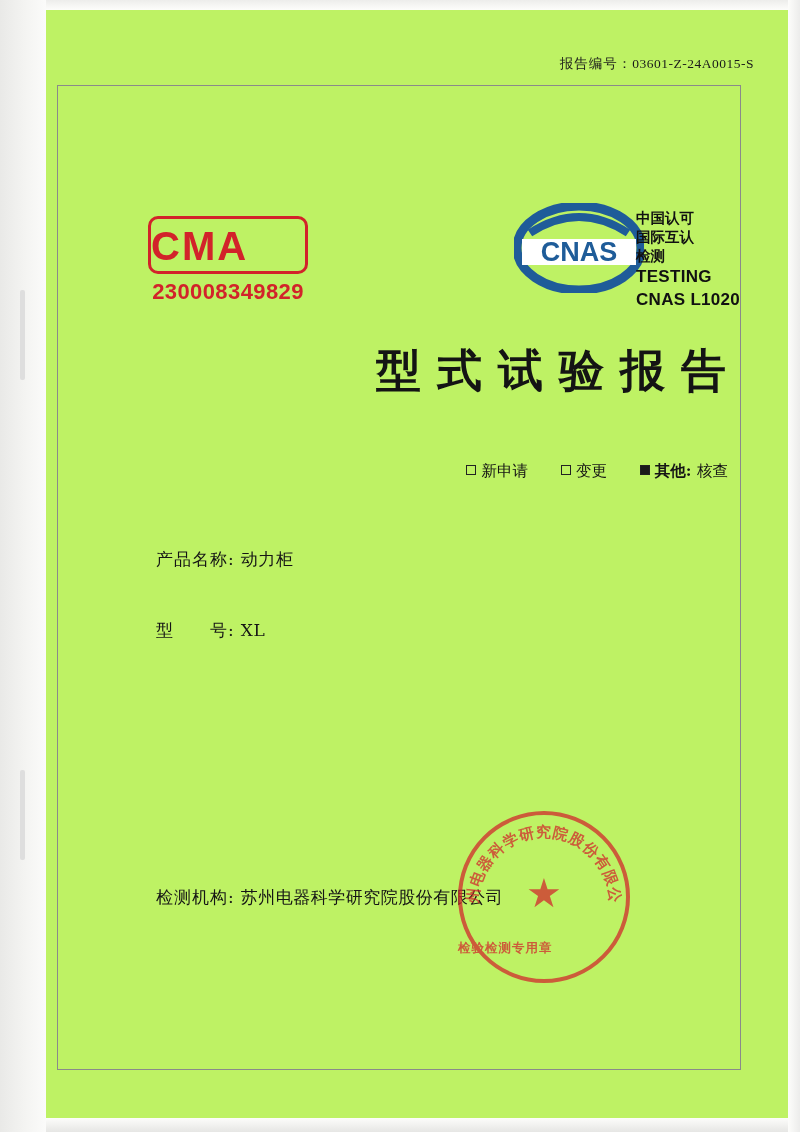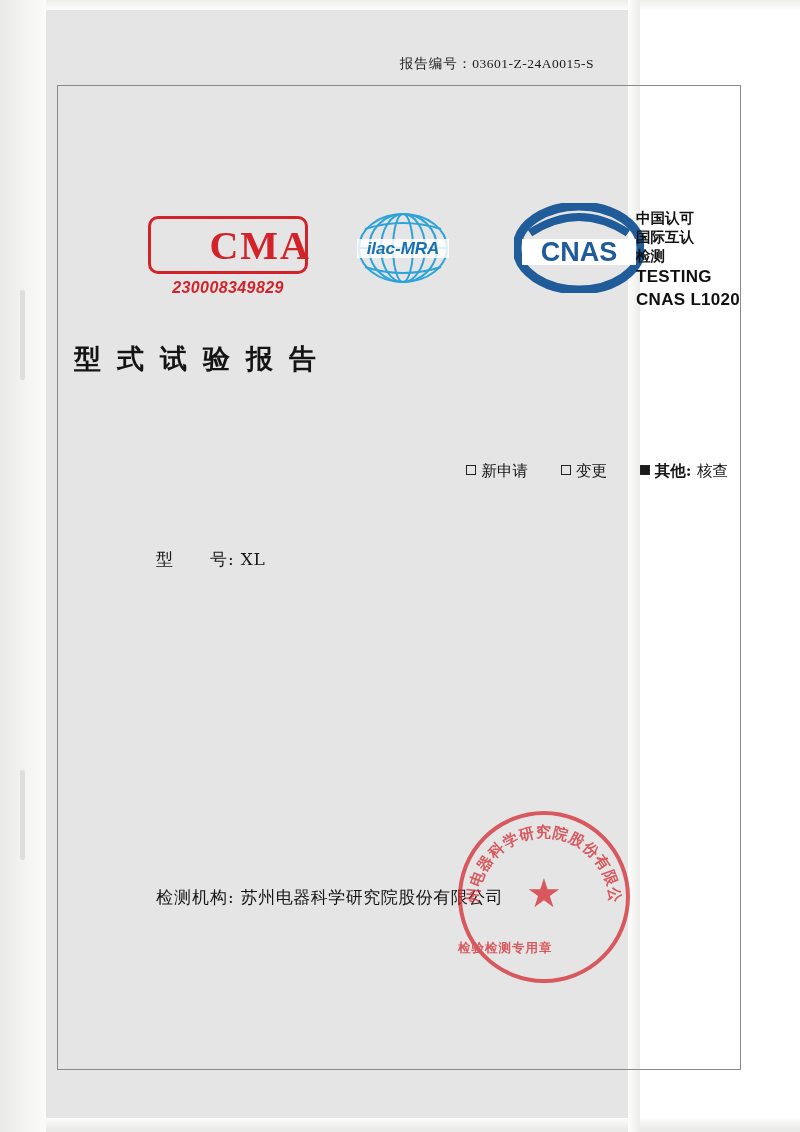--- a/index.html
+++ b/index.html
@@ -12,22 +12,22 @@
     height: 1132px;
     position: relative;
     font-family: "Liberation Serif", serif;
     overflow: hidden;
   }
 
   
   .scan-page {
     position: absolute;
     left: 0; top: 0;
-    width: 640px; height: 1132px;
-    background: #e5e5e5;
+    width: 800px; height: 1132px;
+    background: #bef264;
   }
   .scan-gutter {
     position: absolute;
     left: 0; top: 0;
     width: 46px; height: 1132px;
     background: linear-gradient(to right, #e9e9e7 0%, #f4f4f2 55%, #fbfbfa 100%);
   }
   .gutter-mark {
     position: absolute;
     left: 20px;
@@ -102,35 +102,34 @@
     border: 3px solid #d2232a;
     border-radius: 10px;
     box-sizing: border-box;
   }
   .cma-text {
     position: absolute;
     left: 0; top: 0;
     width: 160px;
     height: 58px;
     line-height: 54px;
-    text-align: right;
-    font-family: Liberation Serif, serif;
+    text-align: left;
+    font-family: Liberation Sans, sans-serif;
     font-weight: bold;
     font-size: 40px;
     letter-spacing: 2px;
     color: #d2232a;
   }
   .cma-number {
     margin-top: 5px;
     font-family: "Liberation Sans", sans-serif;
     font-weight: bold;
-    font-size: 16px;
+    font-size: 22px;
     letter-spacing: 0.4px;
     color: #d2232a;
-    font-style: italic;
   }
 
   
   .ilac {
     position: absolute;
     left: 285px;
     top: 68px;
     width: 120px;
     height: 78px;
   }
@@ -156,24 +155,24 @@
   }
   .cnas-text div { font-size: 14.5px; font-weight: bold; }
   .cnas-text .en { font-size: 17px; letter-spacing: 0.3px; }
 
   
   .doc-title {
     position: absolute;
     left: 0;
     top: 255px;
     width: 684px;
-    text-align: left;
+    text-align: right;
     font-family: "DejaVu Serif", serif;
     font-weight: bold;
-    font-size: 27px;
+    font-size: 45px;
     letter-spacing: 16px;
     text-indent: 16px;
     color: #141414;
   }
 
   
   .checkbox-row {
     position: absolute;
     left: 0;
     top: 375px;
@@ -297,35 +296,20 @@
 
     <div class="logos">
 
       <div class="cma">
         <div class="cma-box">
           <div class="cma-text">CMA</div>
         </div>
         <div class="cma-number">230008349829</div>
       </div>
 
-      <div class="ilac">
-        <svg width="120" height="78" viewBox="0 0 120 78">
-          <g fill="none" stroke="#2da3d8" stroke-width="2">
-            <ellipse cx="60" cy="39" rx="44" ry="34"></ellipse>
-            <ellipse cx="60" cy="39" rx="34" ry="34"></ellipse>
-            <ellipse cx="60" cy="39" rx="22" ry="34"></ellipse>
-            <ellipse cx="60" cy="39" rx="10" ry="34"></ellipse>
-            <line x1="16" y1="39" x2="104" y2="39"></line>
-            <path d="M22 20 Q60 8 98 20"></path>
-            <path d="M22 58 Q60 70 98 58"></path>
-          </g>
-          <rect x="14" y="30" width="92" height="19" fill="#ffffff" opacity="0.82"></rect>
-          <text x="60" y="45" text-anchor="middle" font-family="Liberation Sans, sans-serif" font-size="17" font-weight="bold" font-style="italic" fill="#1a6fae">ilac-MRA</text>
-        </svg>
-      </div>
 
       <div class="cnas">
         <svg width="130" height="90" viewBox="0 0 130 90">
           <ellipse cx="65" cy="45" rx="62" ry="42" fill="none" stroke="#1f5c99" stroke-width="9"></ellipse>
           <path d="M16 30 Q65 -2 114 30" fill="none" stroke="#1f5c99" stroke-width="8"></path>
           <rect x="8" y="36" width="114" height="26" fill="#ffffff"></rect>
           <text x="65" y="58" text-anchor="middle" font-family="Liberation Sans, sans-serif" font-size="27" font-weight="bold" fill="#1f5c99">CNAS</text>
         </svg>
       </div>
 
@@ -347,20 +331,23 @@
       <span class="cb-item">
         <span class="box"></span><span>变更</span>
       </span>
       <span class="cb-item bold">
         <span class="box filled"></span><span>其他:</span>
         <span class="value">核查</span>
       </span>
     </div>
 
     <div class="fields">
+      <div class="field-row">
+        <span class="field-label">产品名称:</span><span class="field-value">动力柜</span>
+      </div>
       <div class="field-row">
         <span class="field-label spaced">型　　号:</span><span class="field-value">XL</span>
       </div>
     </div>
 
     <div class="institution">
       <span class="field-label">检测机构:</span><span class="field-value">苏州电器科学研究院股份有限公司</span>
     </div>
 
     <div class="stamp">

